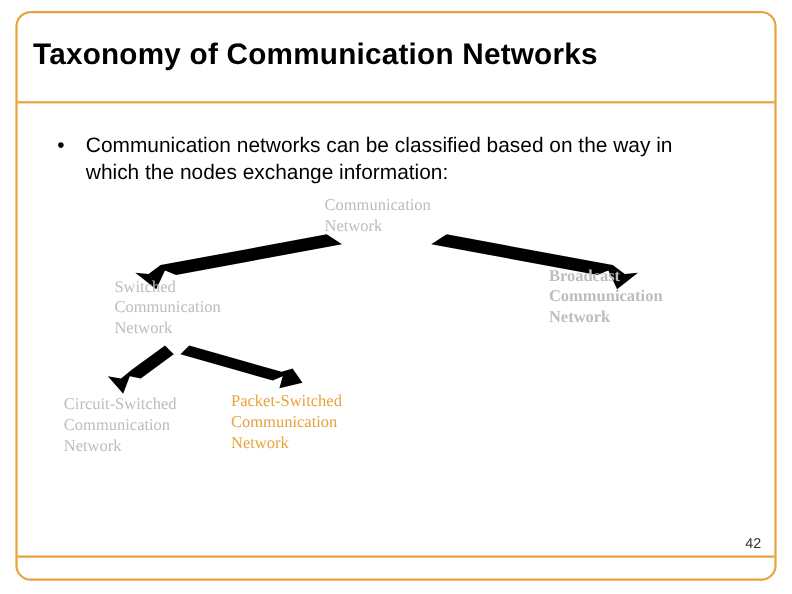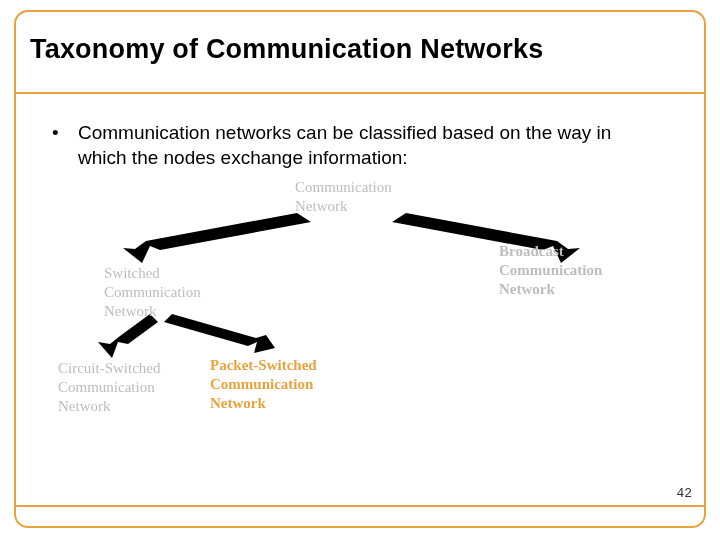--- a/index.html
+++ b/index.html
@@ -84,29 +84,29 @@
     position: absolute;
     text-align: left;
     font-family: "Liberation Serif", serif;
     font-size: 15px;
     line-height: 19px;
     color: #BDBDBD;
     white-space: pre-line;
   }
   .node.highlight {
     color: #E8A33D;
-    font-weight: bold;
+    font-weight: normal;
   }
   #page-number {
     position: absolute;
     right: 28px;
     bottom: 22px;
     font-size: 13px;
     color: #333333;
-    font-family: Liberation Mono, monospace;
+    font-family: Liberation Sans, sans-serif;
   }
   #footer-rule {
     position: absolute;
     left: 16px;
     bottom: 16px;
     width: 688px;
     height: 2px;
     background: #E8A33D;
   }
 </style>
@@ -139,21 +139,21 @@
       <polygon points="158,322 128,344 118,342 112,358 98,342 110,344 120,336 150,314" fill="#000000"></polygon>
     </g>
 
     <g>
       <polygon points="172,314 256,338 266,335 275,348 254,353 257,342 248,346 164,322" fill="#000000"></polygon>
     </g>
   </svg>
 
   <div class="node" style="left:295px; top:178px; width:120px;">Communication
 Network</div>
-  <div class="node" style="left:104px; top:264px; width:120px;">Switched
+  <div class="node" style="left:104px; top:252px; width:120px;">Switched
 Communication
 Network</div>
   <div class="node" style="left:499px; top:242px; width:120px;font-weight:bold;">Broadcast
 Communication
 Network</div>
   <div class="node" style="left:58px; top:359px; width:132px;">Circuit-Switched
 Communication
 Network</div>
   <div class="node highlight" style="left:210px; top:356px; width:136px;">Packet-Switched
 Communication

